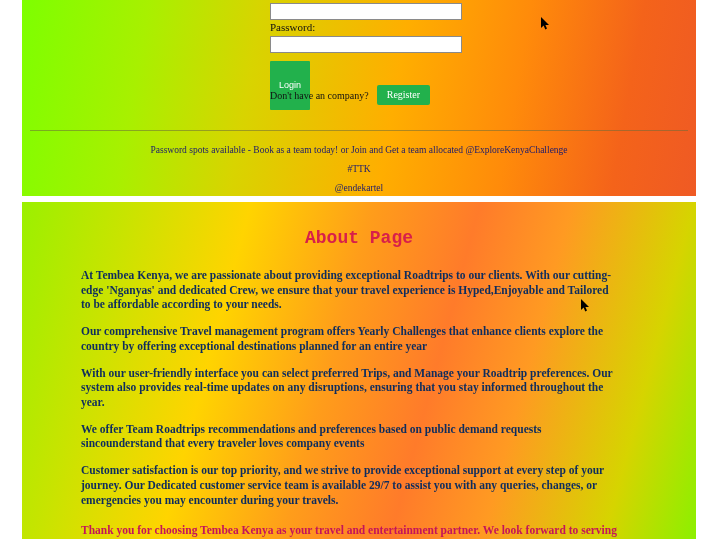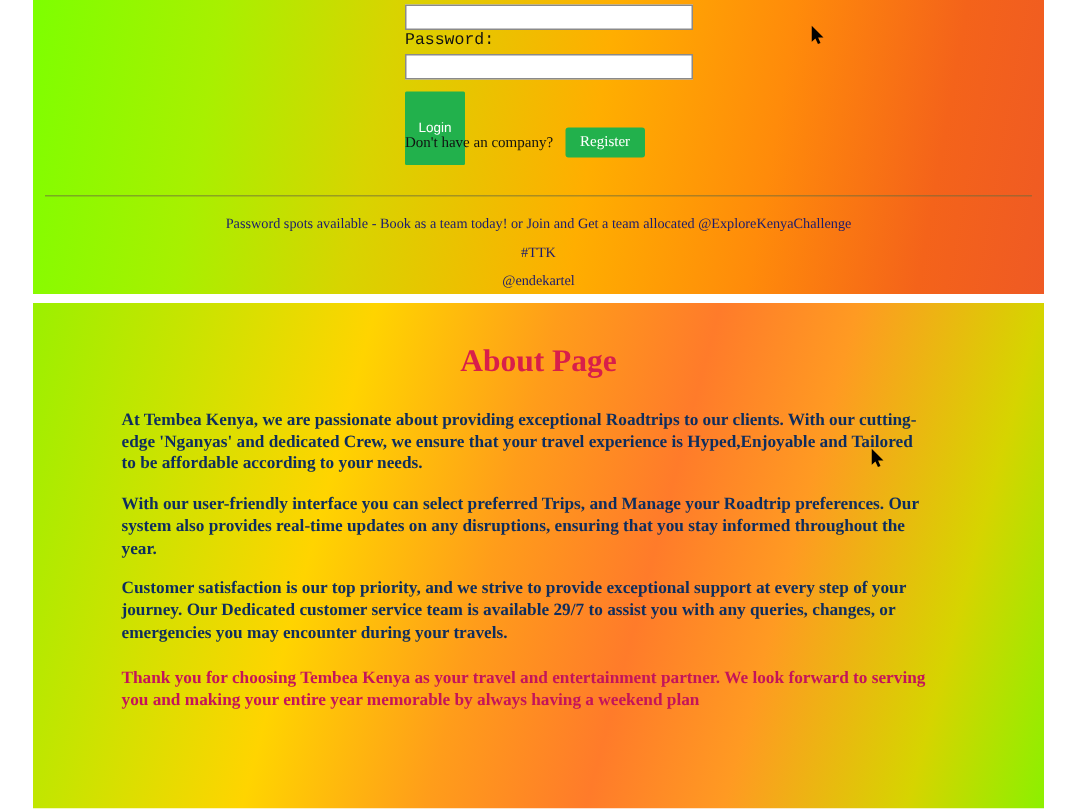--- a/index.html
+++ b/index.html
@@ -40,21 +40,21 @@
   .form-area {
     position: absolute;
     left: 248px;
     top: 0px;
     width: 200px;
   }
 
   .field-label {
     font-size: 11px;
     color: #111111;
-    font-family: Liberation Mono, monospace;
+    font-family: Liberation Serif, serif;
     margin: 0 0 3px 0;
     display: block;
   }
 
   .text-input {
     width: 192px;
     height: 17px;
     box-sizing: border-box;
     border: 1px solid #8a8a8a;
     background: #ffffff;
@@ -153,23 +153,23 @@
         #d6d400 88%,
         #8cf000 100%);
     overflow: hidden;
   }
 
   .about-title {
     margin: 0;
     padding-top: 26px;
     text-align: center;
     color: #d81f4a;
-    font-size: 21px;
+    font-size: 18px;
     font-weight: bold;
-    font-family: Liberation Serif, serif;
+    font-family: Liberation Mono, monospace;
   }
 
   .about-body {
     margin: 0;
     padding: 20px 78px 0 59px;
   }
 
   .about-body p {
     margin: 0 0 12px 0;
     font-size: 11.5px;
@@ -230,21 +230,23 @@
       <span class="line">#TTK</span>
       <span class="line">@endekartel</span>
     </div>
 
   </section>
 
   <section class="panel-about">
     <h1 class="about-title">About Page</h1>
     <div class="about-body">
       <p>At Tembea Kenya, we are passionate about providing exceptional Roadtrips to our clients. With our cutting-edge 'Nganyas' and dedicated Crew, we ensure that your travel experience is Hyped,Enjoyable and Tailored to be affordable according to your needs.</p>
+      <p>Our comprehensive Travel management program offers Yearly Challenges that enhance clients explore the country by offering exceptional destinations planned for an entire year</p>
       <p>With our user-friendly interface you can select preferred Trips, and Manage your Roadtrip preferences. Our system also provides real-time updates on any disruptions, ensuring that you stay informed throughout the year.</p>
+      <p>We offer Team Roadtrips recommendations and preferences based on public demand requests sincounderstand that every traveler loves company events</p>
       <p>Customer satisfaction is our top priority, and we strive to provide exceptional support at every step of your journey. Our Dedicated customer service team is available 29/7 to assist you with any queries, changes, or emergencies you may encounter during your travels.</p>
       <p class="closing">Thank you for choosing Tembea Kenya as your travel and entertainment partner. We look forward to serving you and making your entire year memorable by always having a weekend plan</p>
     </div>
   </section>
 
   <div class="cursor" id="cursor-top">
     <svg width="9" height="13" viewBox="0 0 9 13">
       <polygon points="0,0 0,11 2.6,8.6 4.3,12.4 6,11.6 4.4,8 8,8" fill="#000000"></polygon>
     </svg>
   </div>

